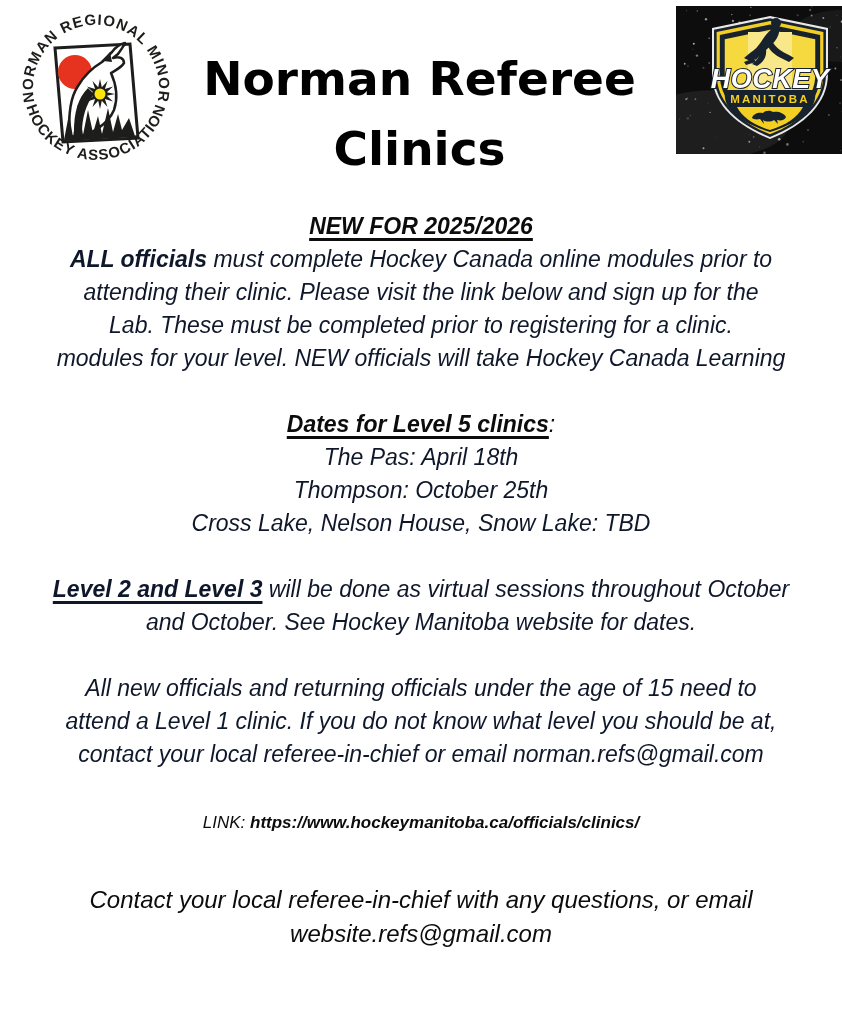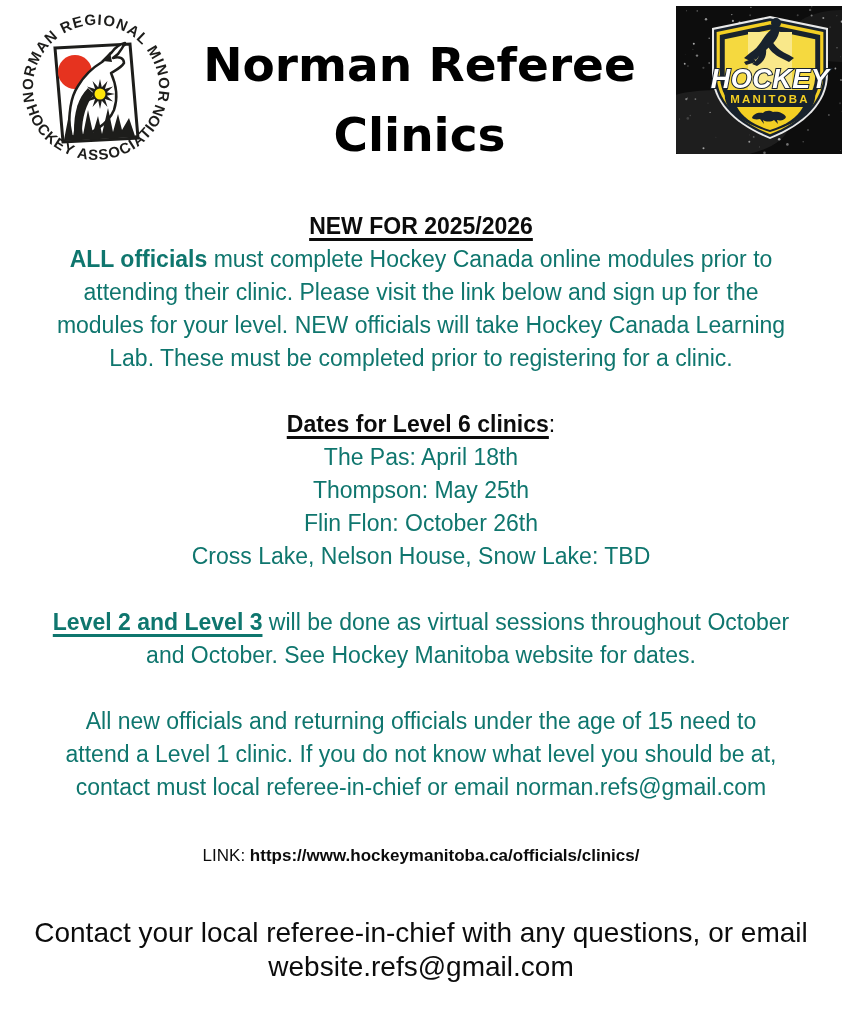--- a/index.html
+++ b/index.html
@@ -7,39 +7,39 @@
     width:842px; height:1024px; margin:0 auto; background:#ffffff;
     font-family:"Liberation Sans", sans-serif; color:#0c0c0c;
     overflow:hidden; position:relative;
   }
   
   .header { display:flex; align-items:flex-start; height:166px; box-sizing:border-box; padding:6px 6px 0 8px; }
   .logo-box-left  { width:176px; flex:0 0 auto; }
   .logo-box-right { width:160px; flex:0 0 auto;padding-left:21px; }
   .logo-box-left svg, .logo-box-right svg { display:block; }
   .title {
-    flex:1 1 auto; text-align:center; margin:24px 0 0 0;
+    flex:1 1 auto; text-align:center; margin:38px 0 0 0;
     font-family:"DejaVu Sans","Liberation Sans",sans-serif;
     font-weight:700; font-size:47px; line-height:70px; color:#000000;
   }
   .title span { display:block; }
   
   main { text-align:center; padding-top:44px; }
-  section { margin:0 0 33px 0; }
+  section { margin:0 0 33px 0;font-style:italic; }
   p { margin:0; }
   .heading { font-size:23px; font-weight:700; line-height:33px; color:#0c0c0c; }
-  .body-text { font-size:23px; line-height:33px; color:#0f766e; }
+  .body-text { font-size:23px; line-height:33px; color:#0f172a; }
   .line { display:block; }
   .bold { font-weight:700; }
   .bu {
     font-weight:700; text-decoration:underline;
     text-decoration-thickness:2.5px; text-underline-offset:4px;
   }
   .sec-link { font-size:17px; line-height:37px; margin-bottom:0; }
-  .sec-contact { margin-top:42px; font-size:28px; line-height:34px; margin-bottom:0; }
+  .sec-contact { margin-top:42px; font-size:24px; line-height:34px; margin-bottom:0; }
   
   svg text { font-family:"Liberation Sans", sans-serif; }
   .arc-text { font-size:15px; font-weight:700; letter-spacing:1px; fill:#1d1d1b; }
 </style>
 </head>
 <body>
 
 <div class="page">
 
   <header class="header">
@@ -248,47 +248,46 @@
     </div>
   </header>
 
   <main>
 
     <section class="sec-new-for">
       <p class="heading"><span class="bu">NEW FOR 2025/2026</span></p>
       <p class="body-text">
         <span class="line"><span class="bold">ALL officials</span><span> must complete Hockey Canada online modules prior to</span></span>
         <span class="line">attending their clinic. Please visit the link below and sign up for the</span>
+        <span class="line">Lab. These must be completed prior to registering for a clinic.</span>
         <span class="line">modules for your level. NEW officials will take Hockey Canada Learning</span>
-        <span class="line">Lab. These must be completed prior to registering for a clinic.</span>
       </p>
     </section>
 
     <section class="sec-level1">
-      <p class="heading"><span class="bu">Dates for Level 6 clinics</span><span style="font-weight:400">:</span></p>
+      <p class="heading"><span class="bu">Dates for Level 5 clinics</span><span style="font-weight:400">:</span></p>
       <p class="body-text">
         <span class="line">The Pas: April 18th</span>
-        <span class="line">Thompson: May 25th</span>
-        <span class="line">Flin Flon: October 26th</span>
+        <span class="line">Thompson: October 25th</span>
         <span class="line">Cross Lake, Nelson House, Snow Lake: TBD</span>
       </p>
     </section>
 
     <section class="sec-level23">
       <p class="body-text">
         <span class="line"><span class="bu">Level 2 and Level 3</span><span> will be done as virtual sessions throughout October</span></span>
         <span class="line">and October. See Hockey Manitoba website for dates.</span>
       </p>
     </section>
 
     <section class="sec-info">
       <p class="body-text">
         <span class="line">All new officials and returning officials under the age of 15 need to</span>
         <span class="line">attend a Level 1 clinic. If you do not know what level you should be at,</span>
-        <span class="line">contact must local referee-in-chief or email norman.refs@gmail.com</span>
+        <span class="line">contact your local referee-in-chief or email norman.refs@gmail.com</span>
       </p>
     </section>
 
     <section class="sec-link">
       <p><span>LINK: </span><span class="bold">https://www.hockeymanitoba.ca/officials/clinics/</span></p>
     </section>
 
     <section class="sec-contact">
       <p>
         <span class="line">Contact your local referee-in-chief with any questions, or email</span>

